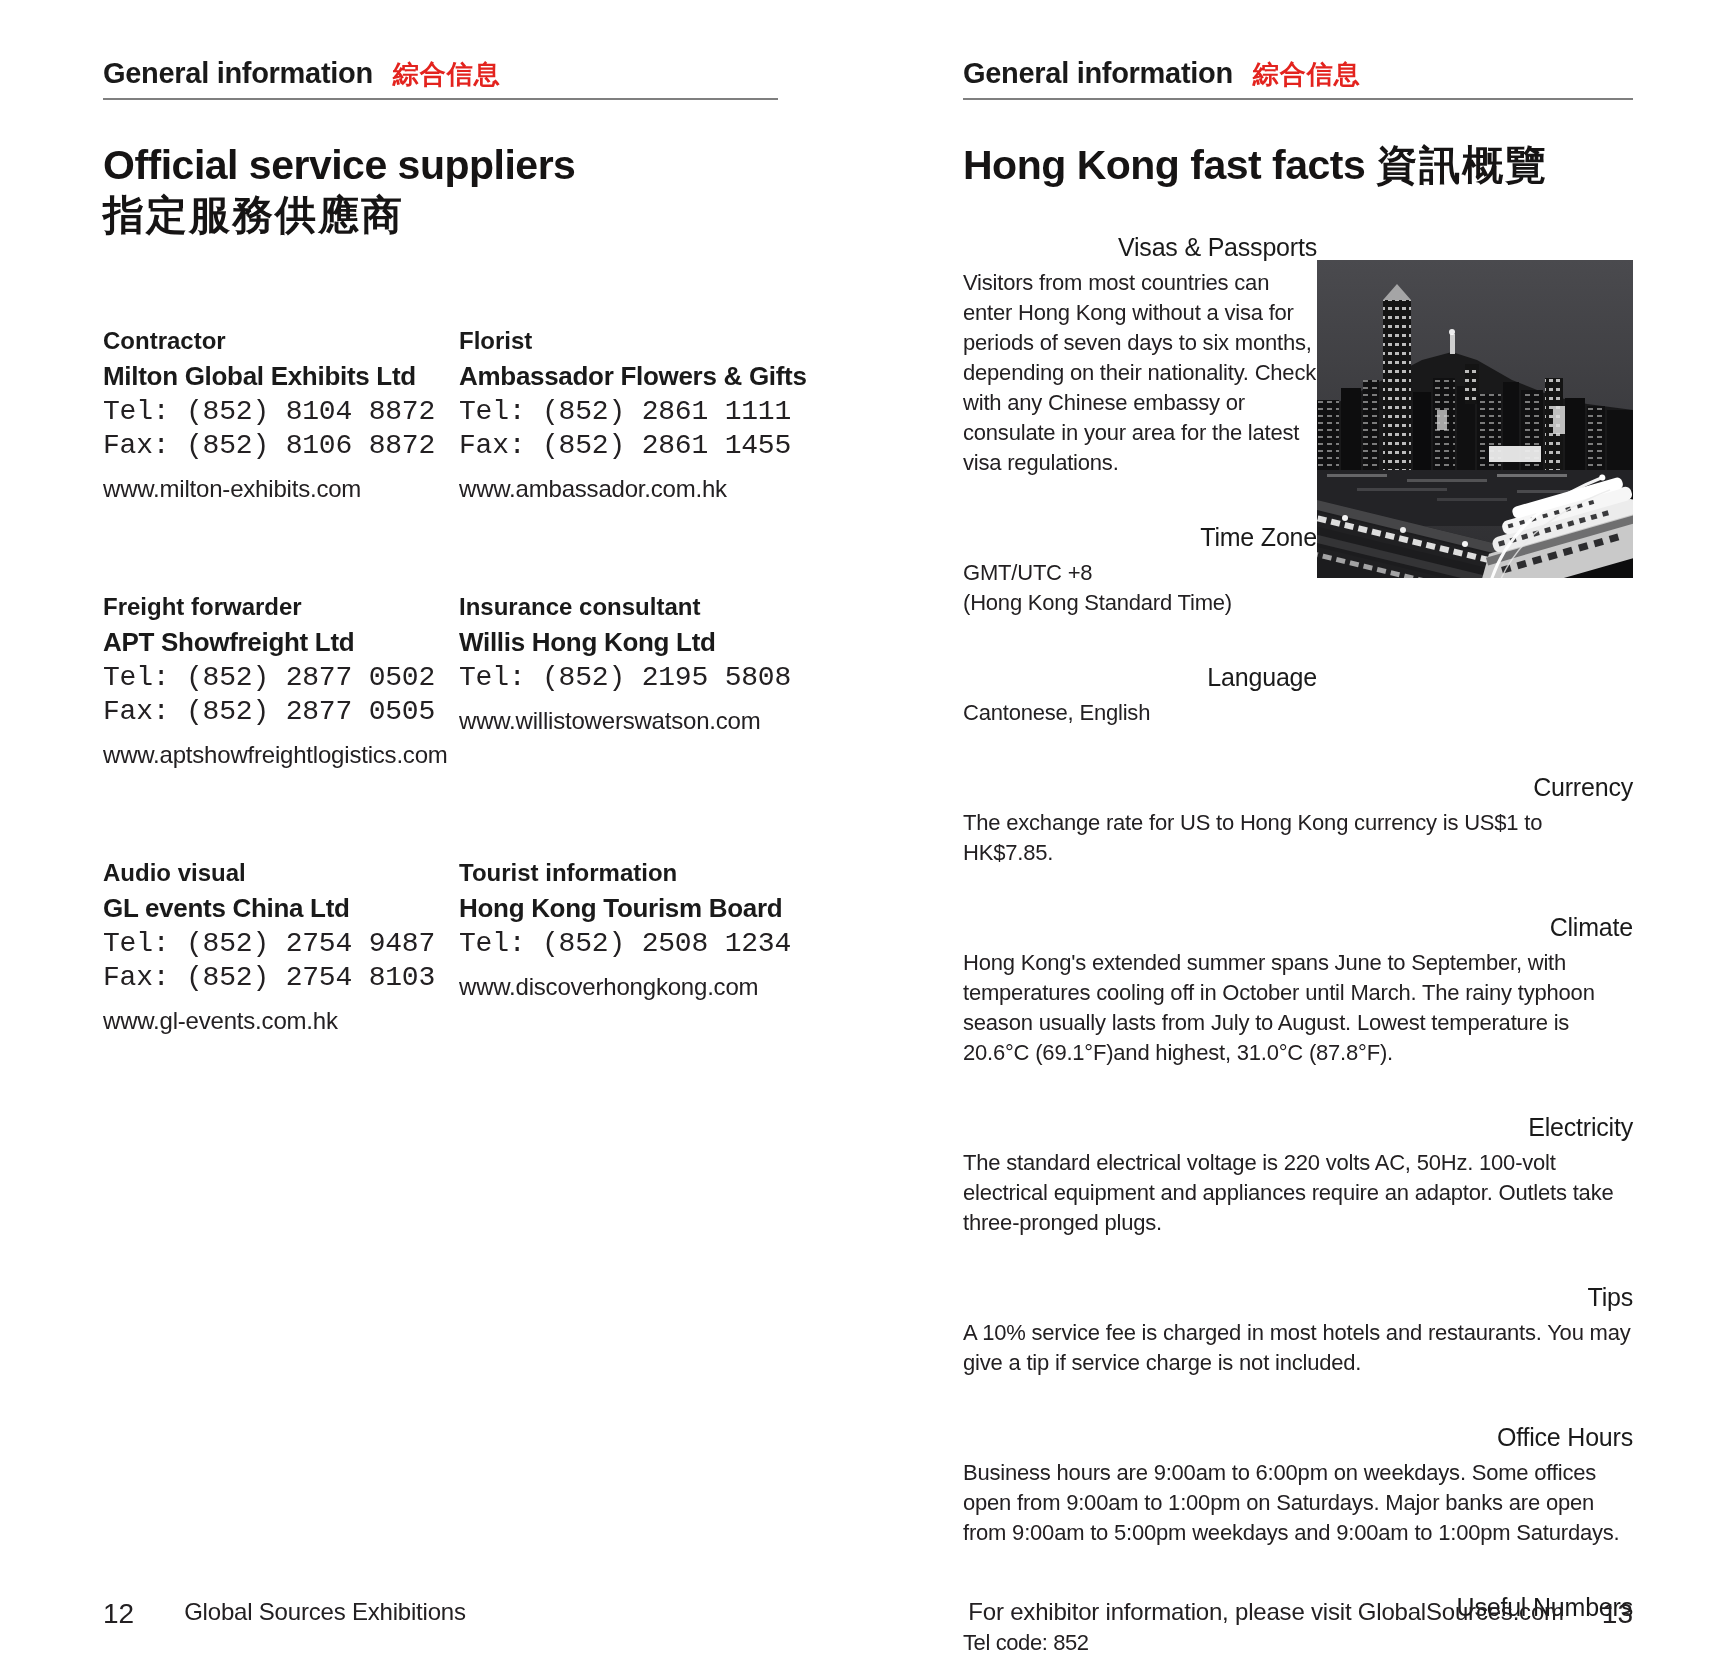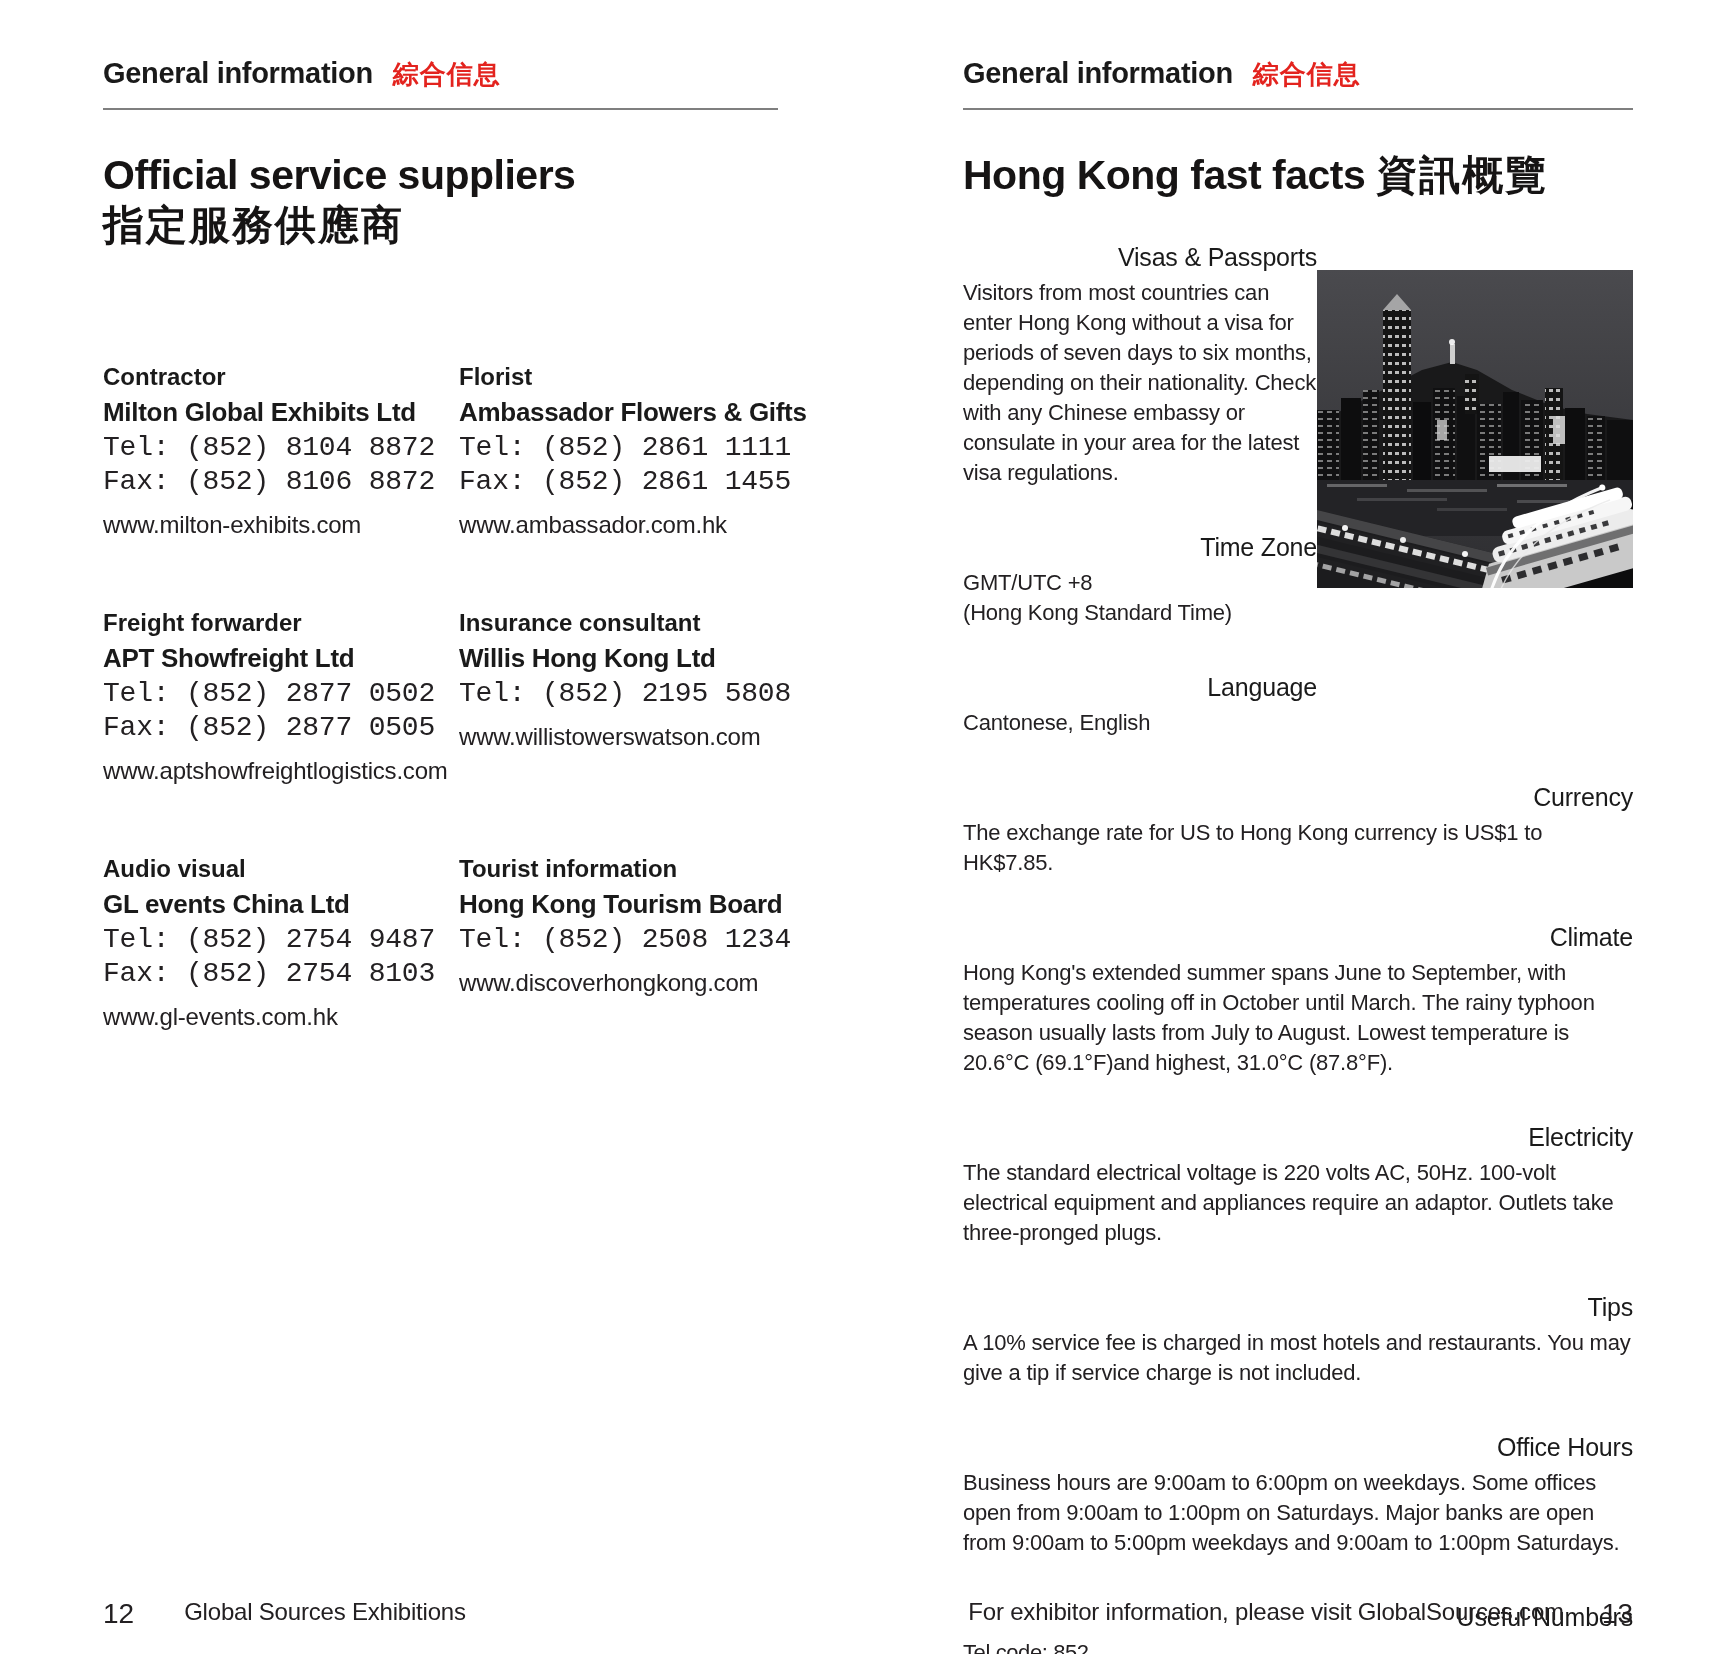--- a/index.html
+++ b/index.html
@@ -7,30 +7,30 @@
     width:1732px;height:1654px;position:relative;overflow:hidden;
     font-family:"Liberation Sans","DejaVu Sans",sans-serif;
     color:#232022;
     -webkit-font-smoothing:antialiased;
   }
   .page{position:absolute;top:57px;}
   .page--left{left:103px;width:675px;}
   .page--right{left:963px;width:670px;}
 
   
-  .runhead{display:flex;align-items:baseline;border-bottom:2px solid #7f7f7f;padding-bottom:16px;}
+  .runhead{display:flex;align-items:baseline;border-bottom:2px solid #7f7f7f;padding-bottom:6px;}
   .runhead .en{font-size:29px;font-weight:bold;color:#1a1a1a;letter-spacing:-0.3px;}
   .runhead .zh{font-size:26px;font-weight:bold;margin-left:20px;letter-spacing:1px;}
 
   
   .pagetitle{margin-top:40px;font-size:41px;font-weight:bold;color:#161414;line-height:50px;letter-spacing:-0.5px;}
   .pagetitle .zh{letter-spacing:2px;}
 
   
-  .suppliers{margin-top:110px;display:grid;grid-template-columns:356px 1fr;row-gap:64px;}
+  .suppliers{margin-top:84px;display:grid;grid-template-columns:356px 1fr;row-gap:84px;}
   .card .role{font-size:24px;font-weight:bold;line-height:34px;color:#1a1a1a;white-space:nowrap;}
   .card .company{font-size:26px;font-weight:bold;line-height:37px;color:#1a1a1a;white-space:nowrap;letter-spacing:-0.3px;}
   .card .contact{font-size:28px;line-height:34px;letter-spacing:-0.2px;white-space:nowrap;font-family:Liberation Mono, monospace;}
   .card .web{font-size:24px;line-height:34px;margin-top:9px;letter-spacing:-0.2px;white-space:nowrap;}
 
   
   .facts-top{margin-top:42px;display:flex;}
   .facts-topcol{width:354px;flex:none;}
   .photo{flex:none;margin-left:auto;margin-top:28px;width:316px;height:318px;overflow:hidden;}
   .section{margin-top:44px;}

